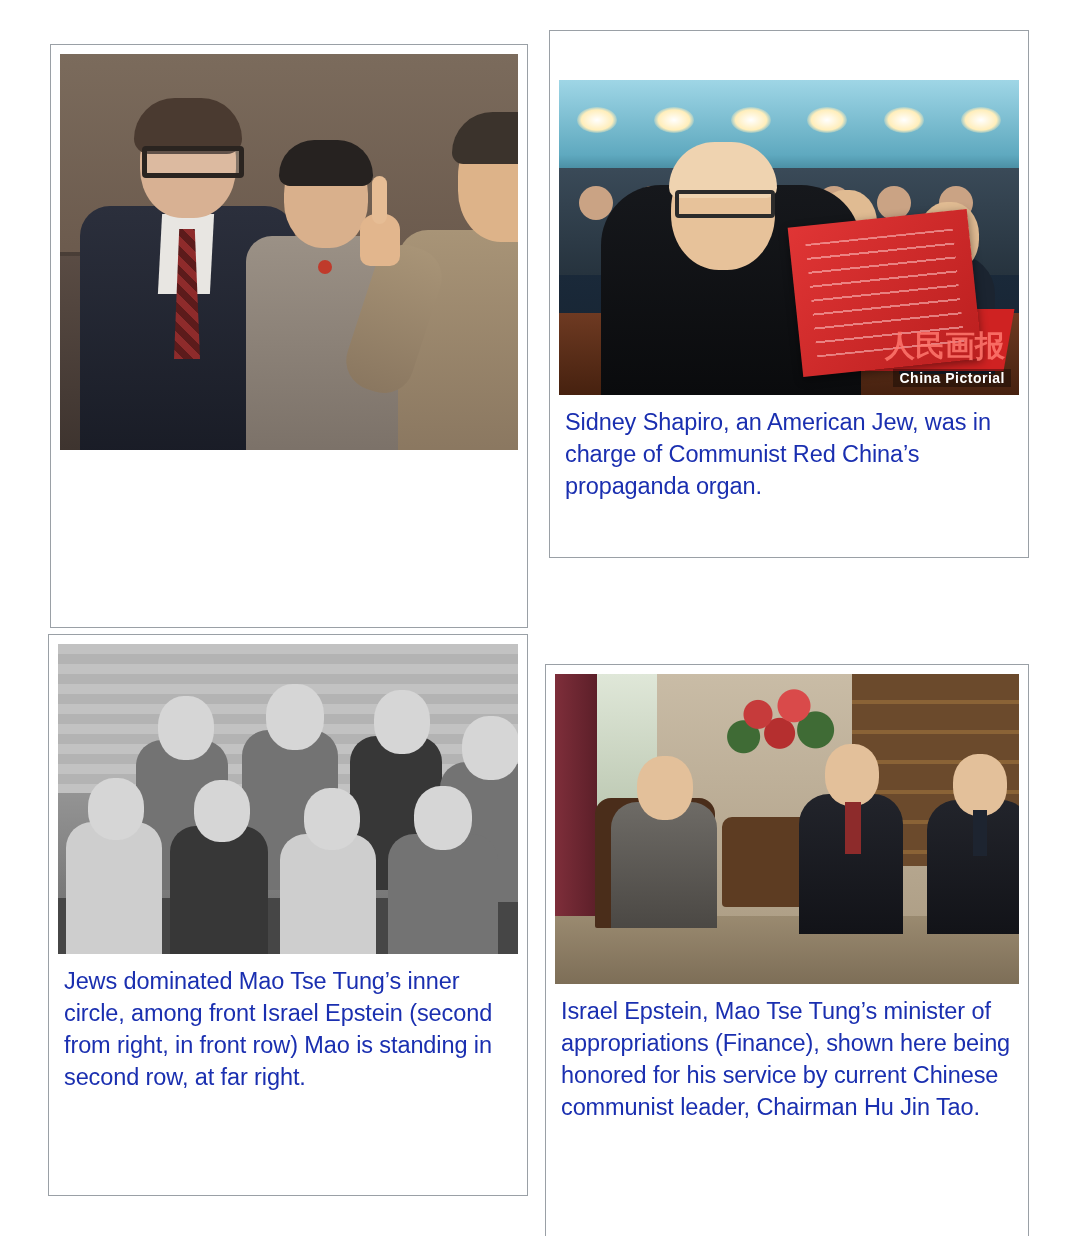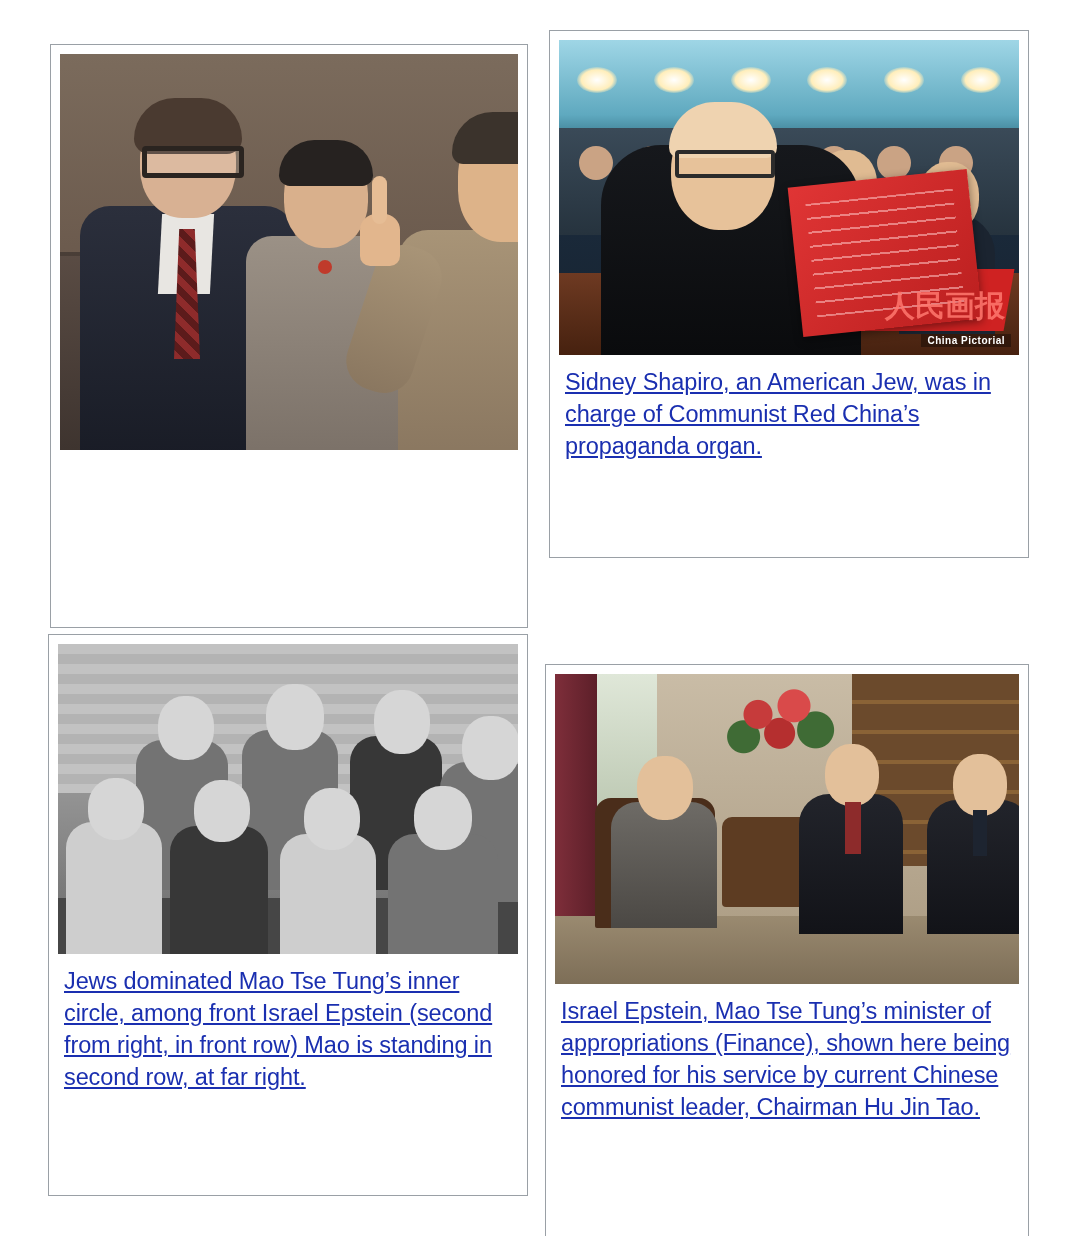--- a/index.html
+++ b/index.html
@@ -47,21 +47,20 @@
     position: relative;
     overflow: hidden;
     background: #222;
   }
   .caption {
     color: #1a2fb0;
     font-size: 23.5px;
     line-height: 1.36;
     padding: 12px 6px 4px 6px;
     letter-spacing: -0.1px;
-    text-decoration: underline;
   }
 
   
   #card-1 { left: 50px;  top: 44px;  width: 478px; height: 584px; }
   #card-2 { left: 549px; top: 30px;  width: 480px; height: 528px; }
   #card-3 { left: 48px;  top: 634px; width: 480px; height: 562px; }
   #card-4 { left: 545px; top: 664px; width: 484px; height: 578px; }
 
   #card-1 .photo { height: 396px; }
   #card-2 .photo { height: 315px; }
@@ -153,21 +152,21 @@
   .m-hand {
     left: 300px; top: 160px; width: 40px; height: 52px;
     background: #e2b68d; border-radius: 16px 16px 10px 10px;
   }
   .m-finger {
     left: 312px; top: 122px; width: 15px; height: 48px;
     background: #e6bd95; border-radius: 8px;
   }
 
   
-  .p2 { background: linear-gradient(180deg,#20344a 0%, #16222f 100%); }
+  .p2 { background: linear-gradient(180deg,#20344a 0%, #16222f 100%); margin-top: 40px; }
   .p2 .ceiling {
     position: absolute; left:0; top:0; right:0; height: 34%;
     background: linear-gradient(180deg,#9fd6e6 0%, #5fa9bf 70%, #2f6b80 100%);
   }
   .p2 .lights {
     position: absolute; left:0; top: 8px; right:0; height: 64px;
     display: flex; justify-content: space-around; align-items: center;
   }
   .p2 .lights i {
     display:block; width: 40px; height: 26px; border-radius: 50%;
@@ -222,21 +221,21 @@
   .p2 .o-head {
     position:absolute; width: 60px; height: 70px; border-radius: 46%;
     background:#e0bb92;
   }
   .p2 .o-body {
     position:absolute; width: 96px; height: 120px; border-radius: 40px 40px 0 0;
     background:#1b2430;
   }
   .p2 .watermark {
     position: absolute; right: 8px; bottom: 8px;
-    color:#ffffff; font-size: 10px; font-weight: bold;
+    color:#ffffff; font-size: 14px; font-weight: bold;
     font-family: "Liberation Sans", sans-serif;
     background: rgba(0,0,0,.35); padding: 1px 6px;
     letter-spacing: .5px;
   }
   .p2 .cnmark {
     position:absolute; right: 14px; bottom: 28px;
     color: rgba(255,120,110,.85); font-size: 30px; font-weight: bold;
   }
 
   

